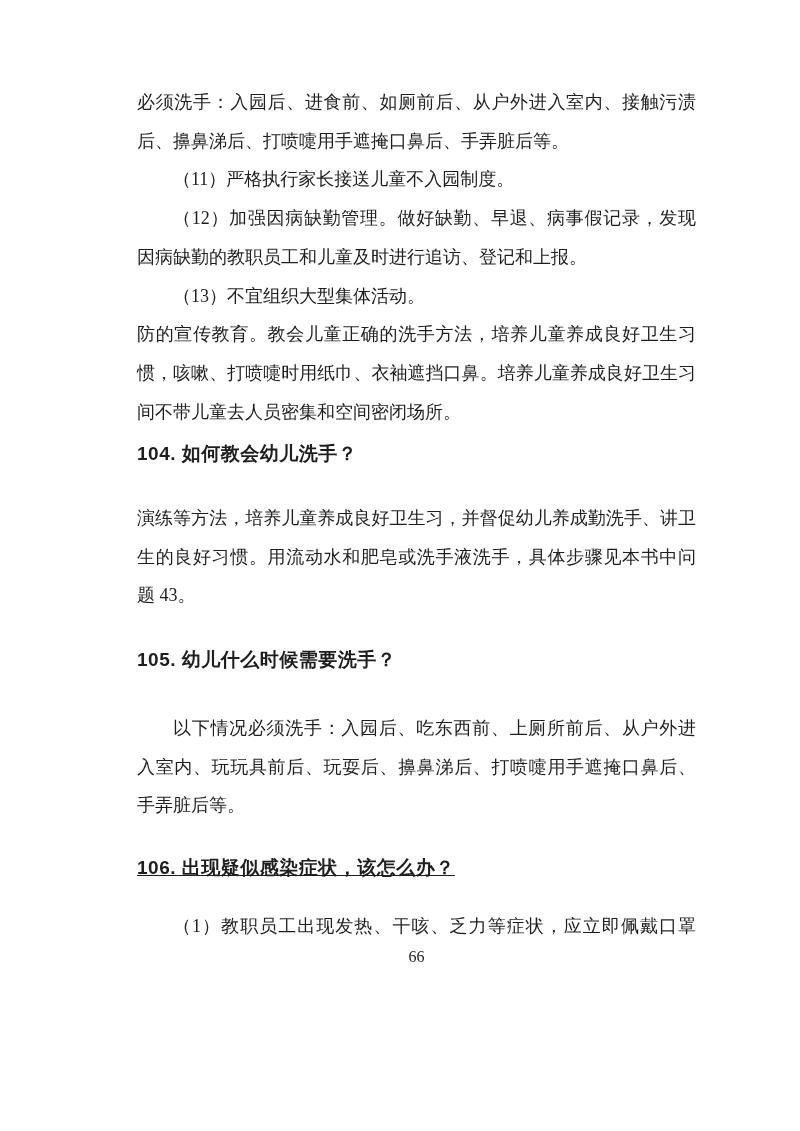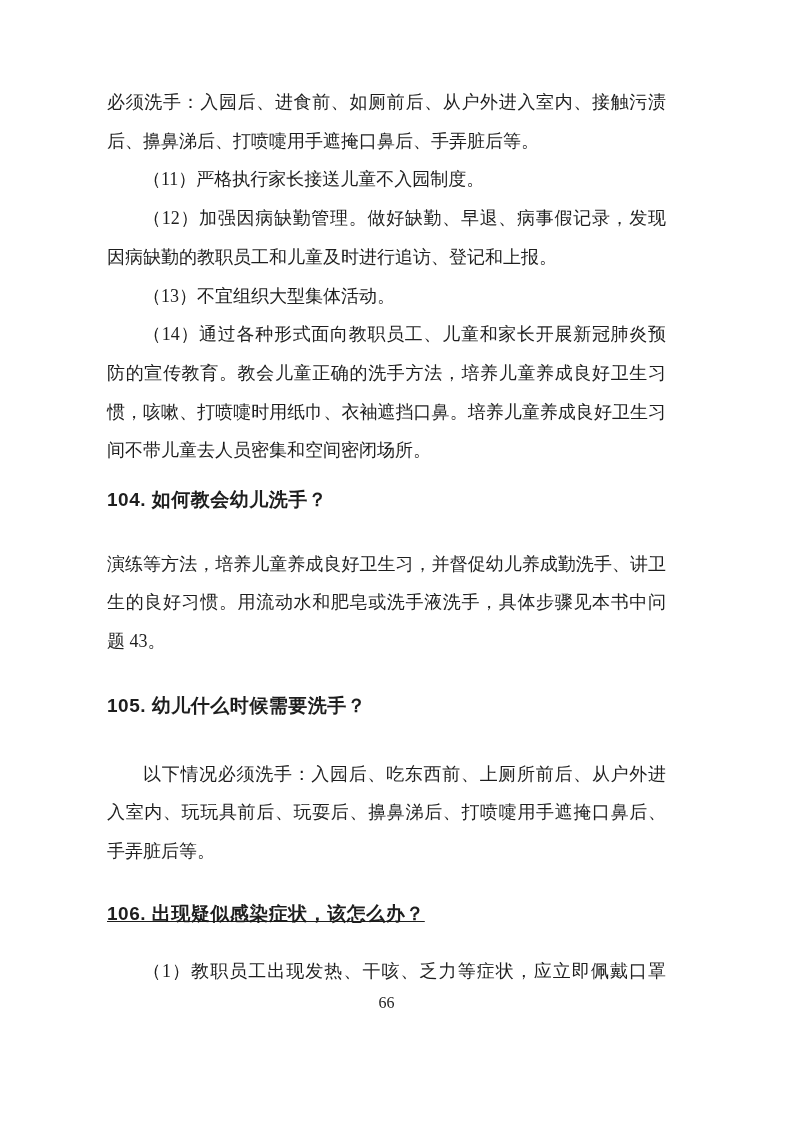--- a/index.html
+++ b/index.html
@@ -12,21 +12,21 @@
     width: 800px;
     height: 1131px;
     background: #ffffff;
     color: #1e1e1e;
     font-family: "Liberation Serif", "DejaVu Serif", serif;
     overflow: hidden;
     box-sizing: border-box;
   }
   .content {
     position: absolute;
-    left: 107px;
+    left: 137px;
     top: 83px;
     width: 559px;
   }
   .ln {
     font-size: 18px;
     line-height: 38.7px;
     text-align: left;
   }
   .fill {
     text-align: justify;
@@ -35,21 +35,21 @@
   .ind {
     text-indent: 2em;
   }
   .heading {
     font-family: "Liberation Sans", "DejaVu Sans", sans-serif;
     font-weight: 700;
     font-size: 19px;
     line-height: 38.7px;
     letter-spacing: 0.5px;
   }
-  .h104 { margin: 11px 0 25px 0; }
+  .h104 { margin: 4px 0 25px 0; }
   .h105 { margin: 26px 0 29px 0; }
   .h106 { margin: 24px 0 19px 0; text-decoration: underline; }
   .page-number {
     margin-top: 3px;
     text-align: center;
     font-size: 16px;
     line-height: 18px;
     font-family: "Liberation Serif", "DejaVu Serif", serif;
     color: #1e1e1e;
   }
@@ -59,21 +59,20 @@
 
 <div class="page">
   <div class="content">
 
     <div class="ln fill">必须洗手：入园后、进食前、如厕前后、从户外进入室内、接触污渍</div>
     <div class="ln">后、擤鼻涕后、打喷嚏用手遮掩口鼻后、手弄脏后等。</div>
     <div class="ln ind">（11）严格执行家长接送儿童不入园制度。</div>
     <div class="ln fill ind">（12）加强因病缺勤管理。做好缺勤、早退、病事假记录，发现</div>
     <div class="ln">因病缺勤的教职员工和儿童及时进行追访、登记和上报。</div>
     <div class="ln ind">（13）不宜组织大型集体活动。</div>
-    <div class="ln fill ind">（14）通过各种形式面向教职员工、儿童和家长开展新冠肺炎预</div>
     <div class="ln fill">防的宣传教育。教会儿童正确的洗手方法，培养儿童养成良好卫生习</div>
     <div class="ln fill">惯，咳嗽、打喷嚏时用纸巾、衣袖遮挡口鼻。培养儿童养成良好卫生习</div>
     <div class="ln">间不带儿童去人员密集和空间密闭场所。</div>
 
     <div class="heading h104">104. 如何教会幼儿洗手？</div>
 
     <div class="ln fill">演练等方法，培养儿童养成良好卫生习，并督促幼儿养成勤洗手、讲卫</div>
     <div class="ln fill">生的良好习惯。用流动水和肥皂或洗手液洗手，具体步骤见本书中问</div>
     <div class="ln">题 43。</div>
 

